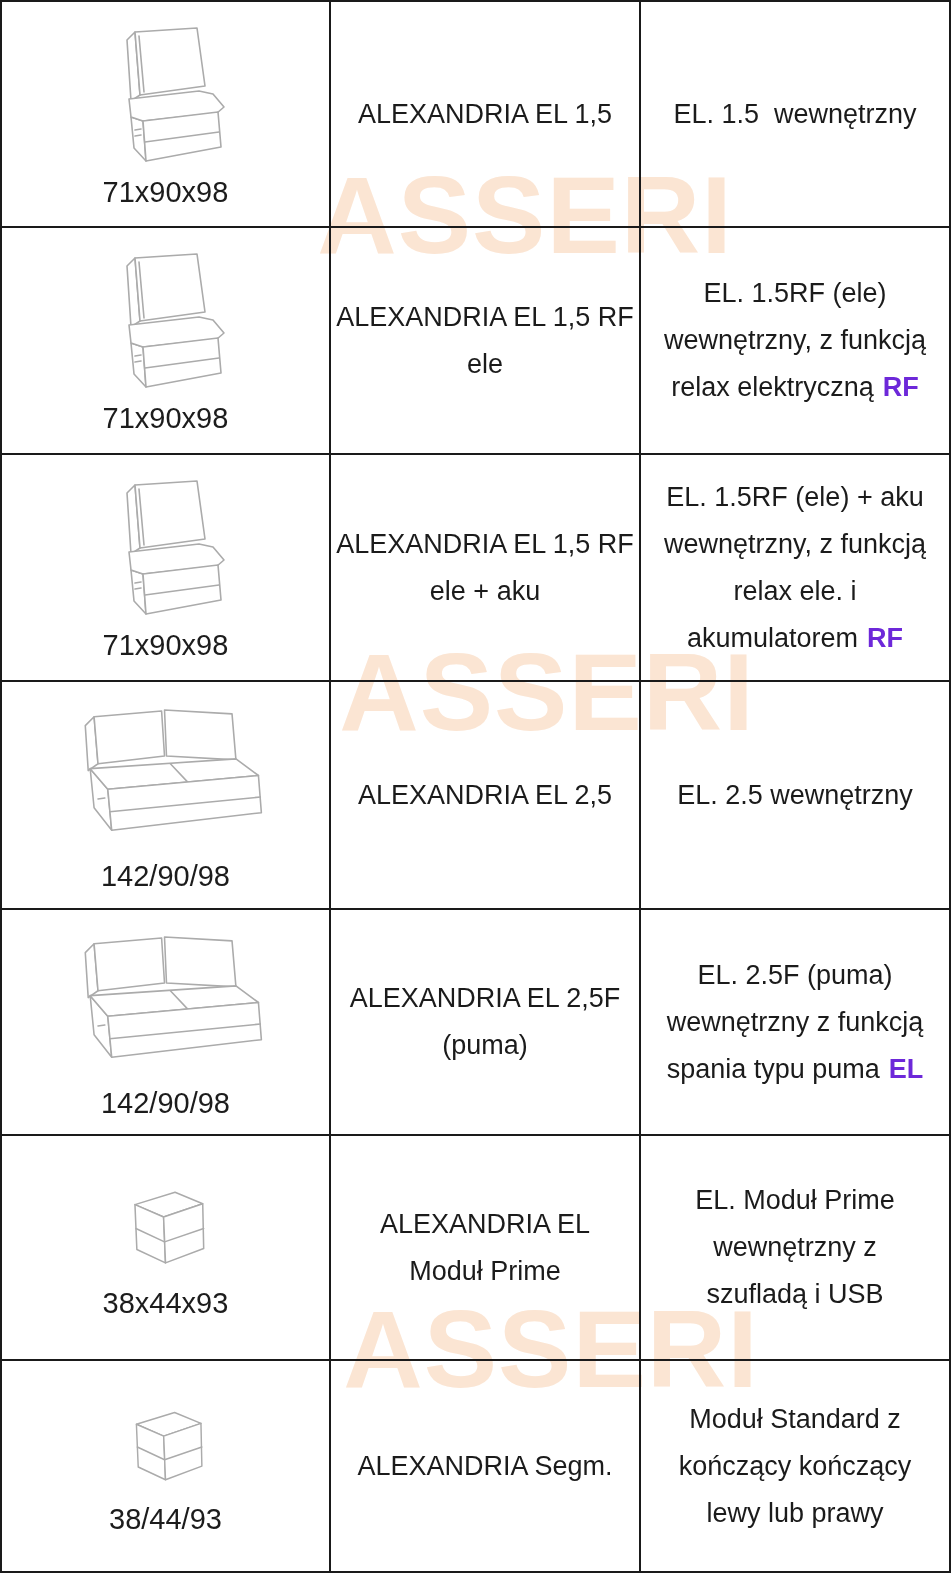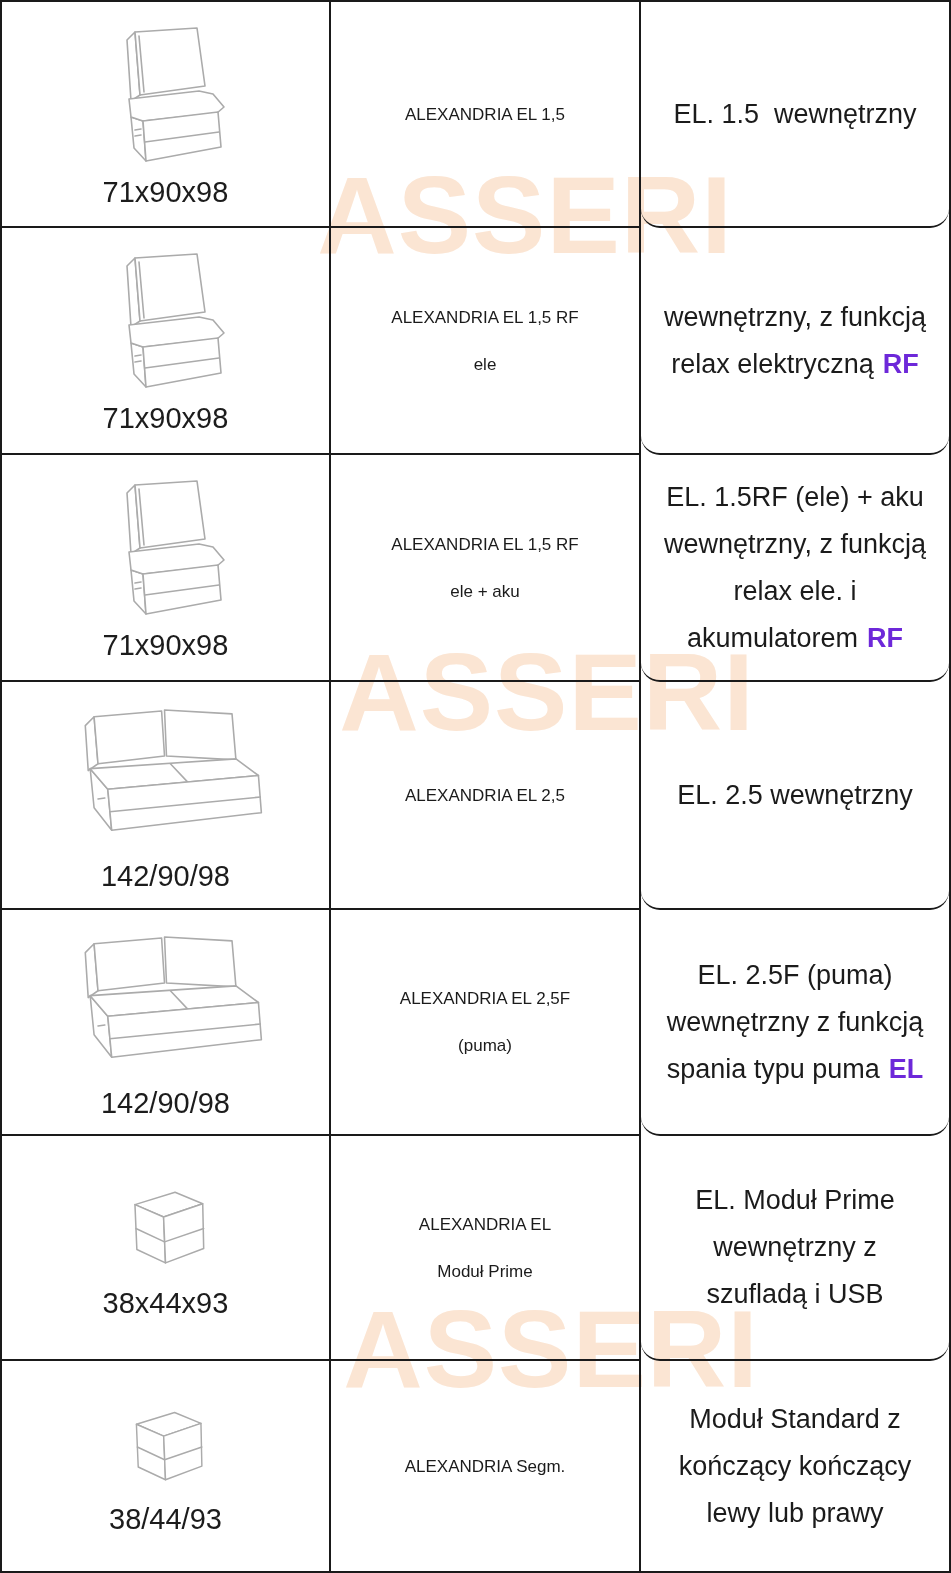--- a/index.html
+++ b/index.html
@@ -14,25 +14,25 @@
   .wm3{top:1294px;left:512px;}
   
   .tbl{position:absolute;inset:0;z-index:1;display:grid;box-sizing:border-box;
        grid-template-columns:329px 310px 308px;
        grid-template-rows:226px 227px 227px 228px 226px 225px 210px;
        border:2px solid #1a1a1a;}
   .row{display:contents;}
   .cell{border-right:2px solid #1a1a1a;border-bottom:2px solid #1a1a1a;
         box-sizing:border-box;display:flex;flex-direction:column;
         align-items:center;justify-content:center;text-align:center;background:transparent;}
-  .row .cell:nth-child(3){border-right:none;border-radius:19px;}
+  .row .cell:nth-child(3){border-right:none;}
   .row:last-child .cell{border-bottom:none;}
   .img-cell{gap:4px;}
   .dims{font-size:29px;color:#1c1c1c;margin-top:2px;}
-  .name-cell .line{font-size:17px;line-height:47px;white-space:nowrap;text-align:right;}
+  .name-cell .line{font-size:27px;line-height:47px;white-space:nowrap;text-align:right;}
   .desc-cell .line{font-size:27px;line-height:47px;white-space:nowrap;}
   .accent{color:#6d28d9;font-weight:700;margin-left:9px;}
   svg.sketch{display:block;}
   svg.sketch *{stroke:#ababab;stroke-width:1.6;fill:#fff;stroke-linejoin:round;stroke-linecap:round;}
   svg.sketch .nofill{fill:none;}
 </style>
 </head>
 <body>
 
 <div class="page">
@@ -77,20 +77,21 @@
           <path class="nofill" d="M54,122 L128,112"></path>
           <path class="nofill" d="M44,110 l6,-1 M44,116 l6,-1"></path>
         </svg>
         <div class="dims">71x90x98</div>
       </div>
       <div class="cell name-cell">
         <div class="line">ALEXANDRIA EL 1,5 RF</div>
         <div class="line">ele</div>
       </div>
       <div class="cell desc-cell">
+        <div class="line">EL. 1.5RF (ele)</div>
         <div class="line">wewnętrzny, z funkcją</div>
         <div class="line"><span>relax elektryczną</span><span class="accent">RF</span></div>
       </div>
     </div>
 
     <div class="row">
       <div class="cell img-cell">
         <svg class="sketch" width="150" height="150" viewBox="0 0 150 150">
           <path d="M36,20 L44,12 L49,75 L40,81 Z"></path>
           <path d="M44,12 L106,8 L114,66 L49,75 Z"></path>

